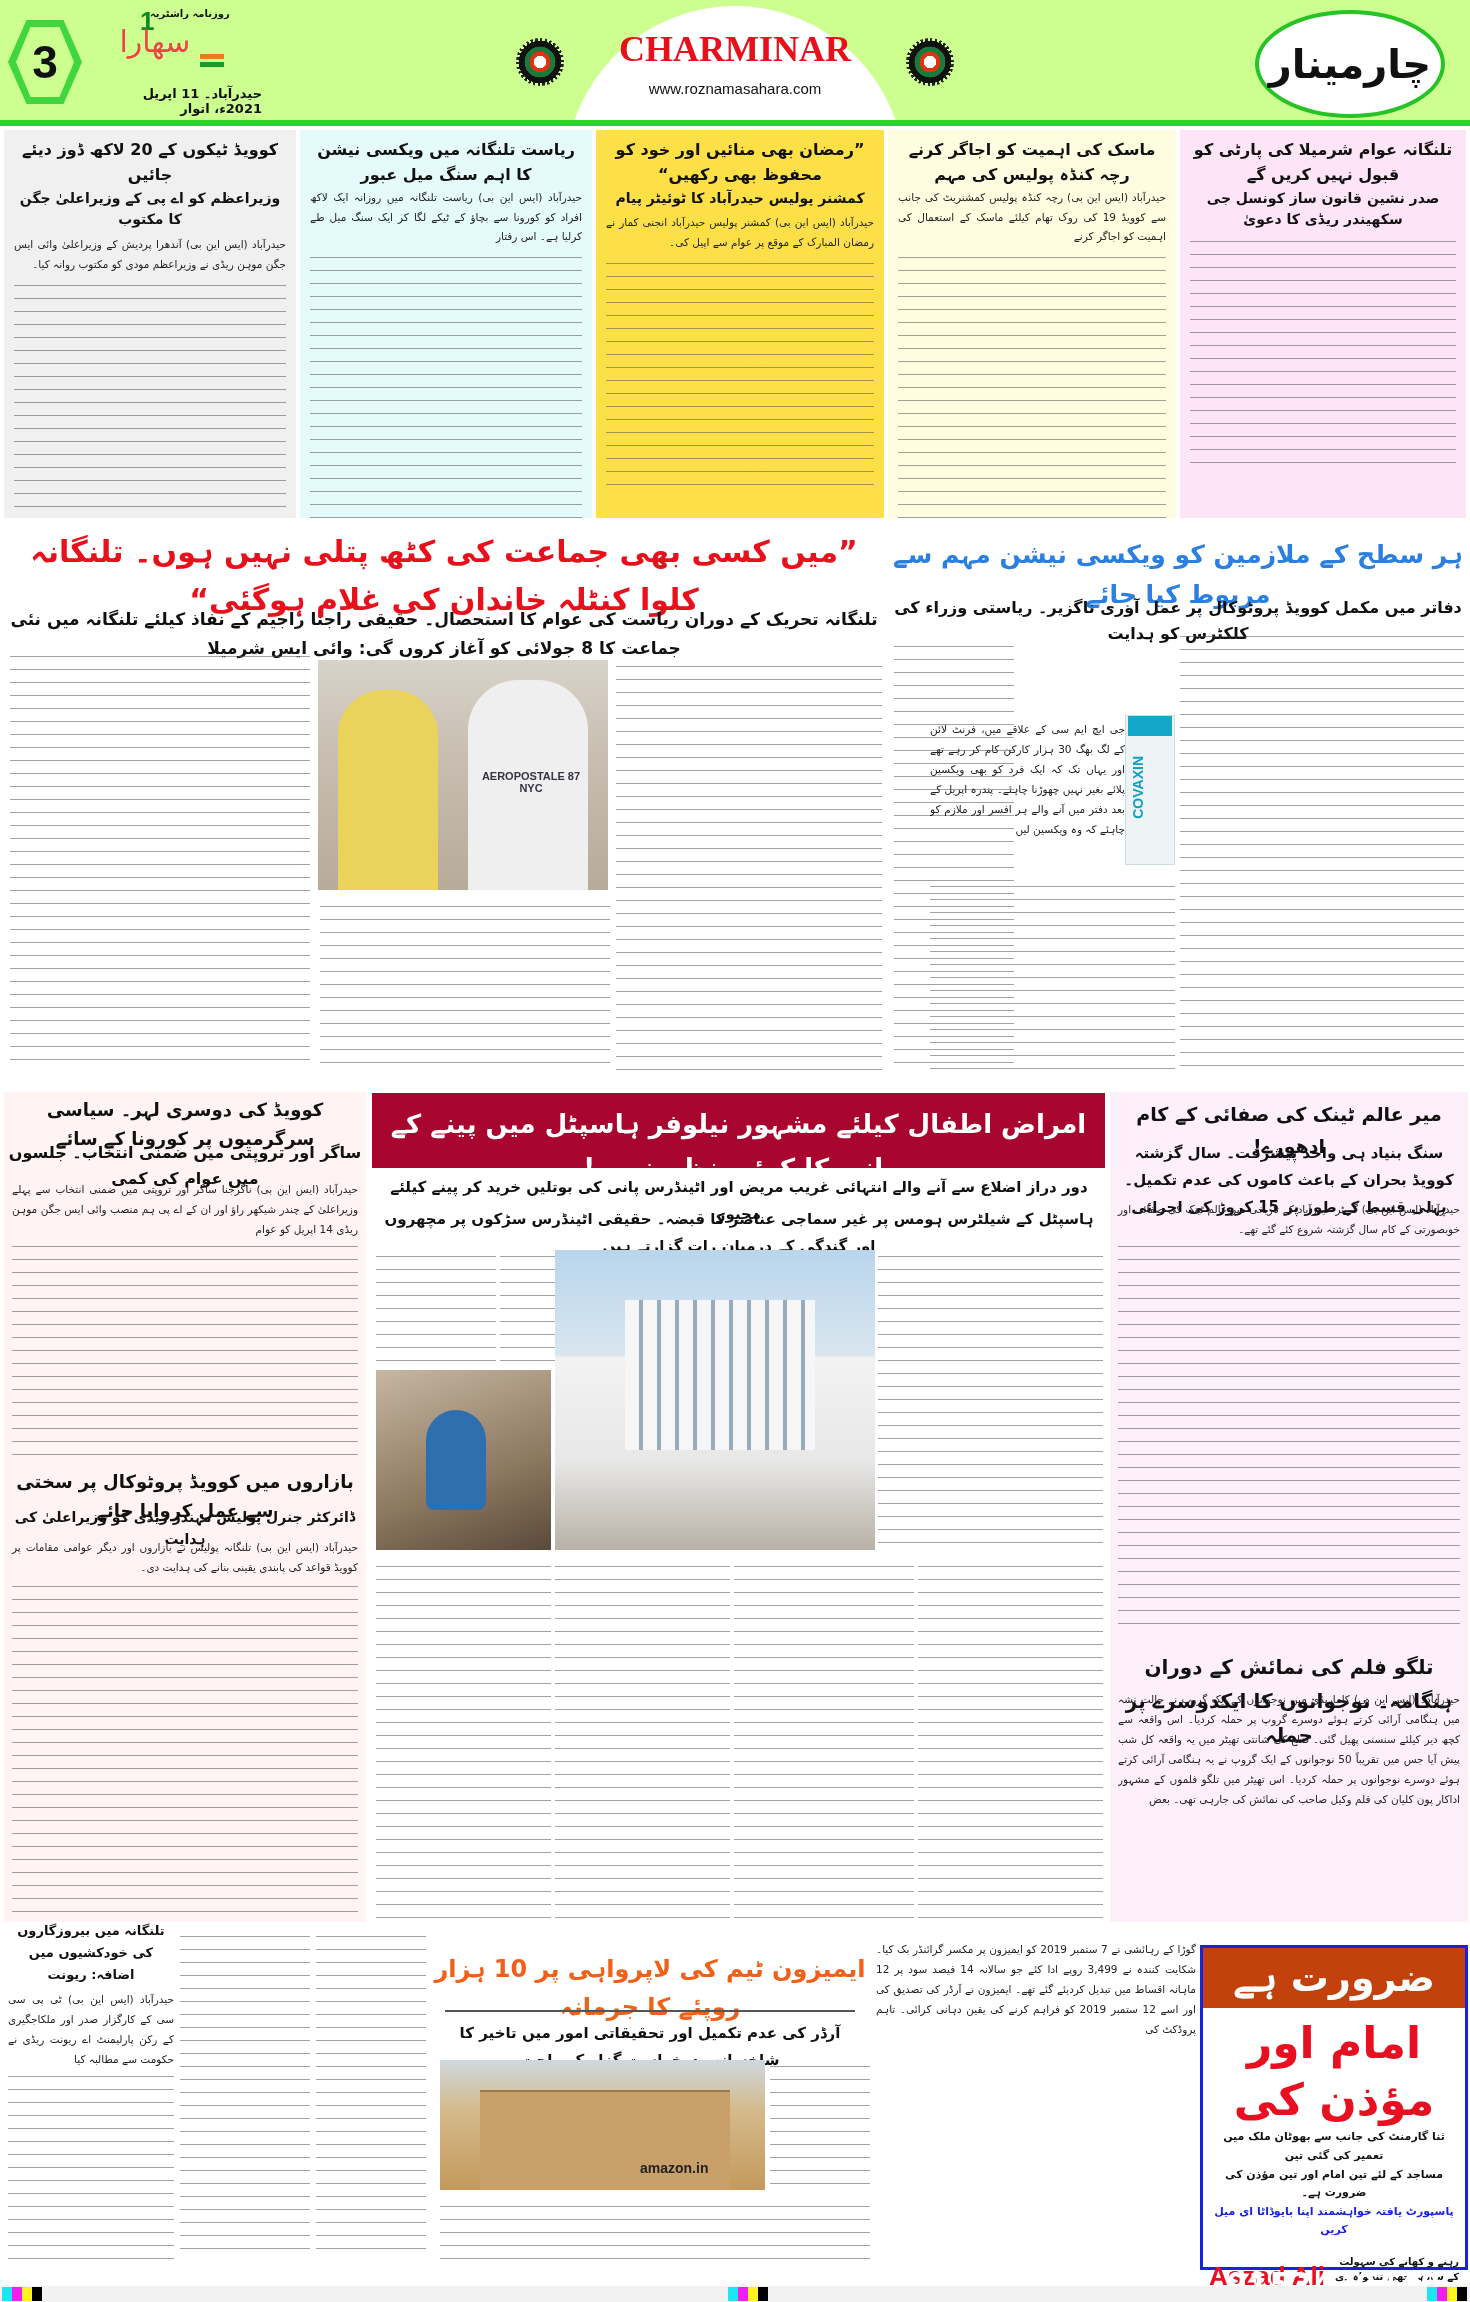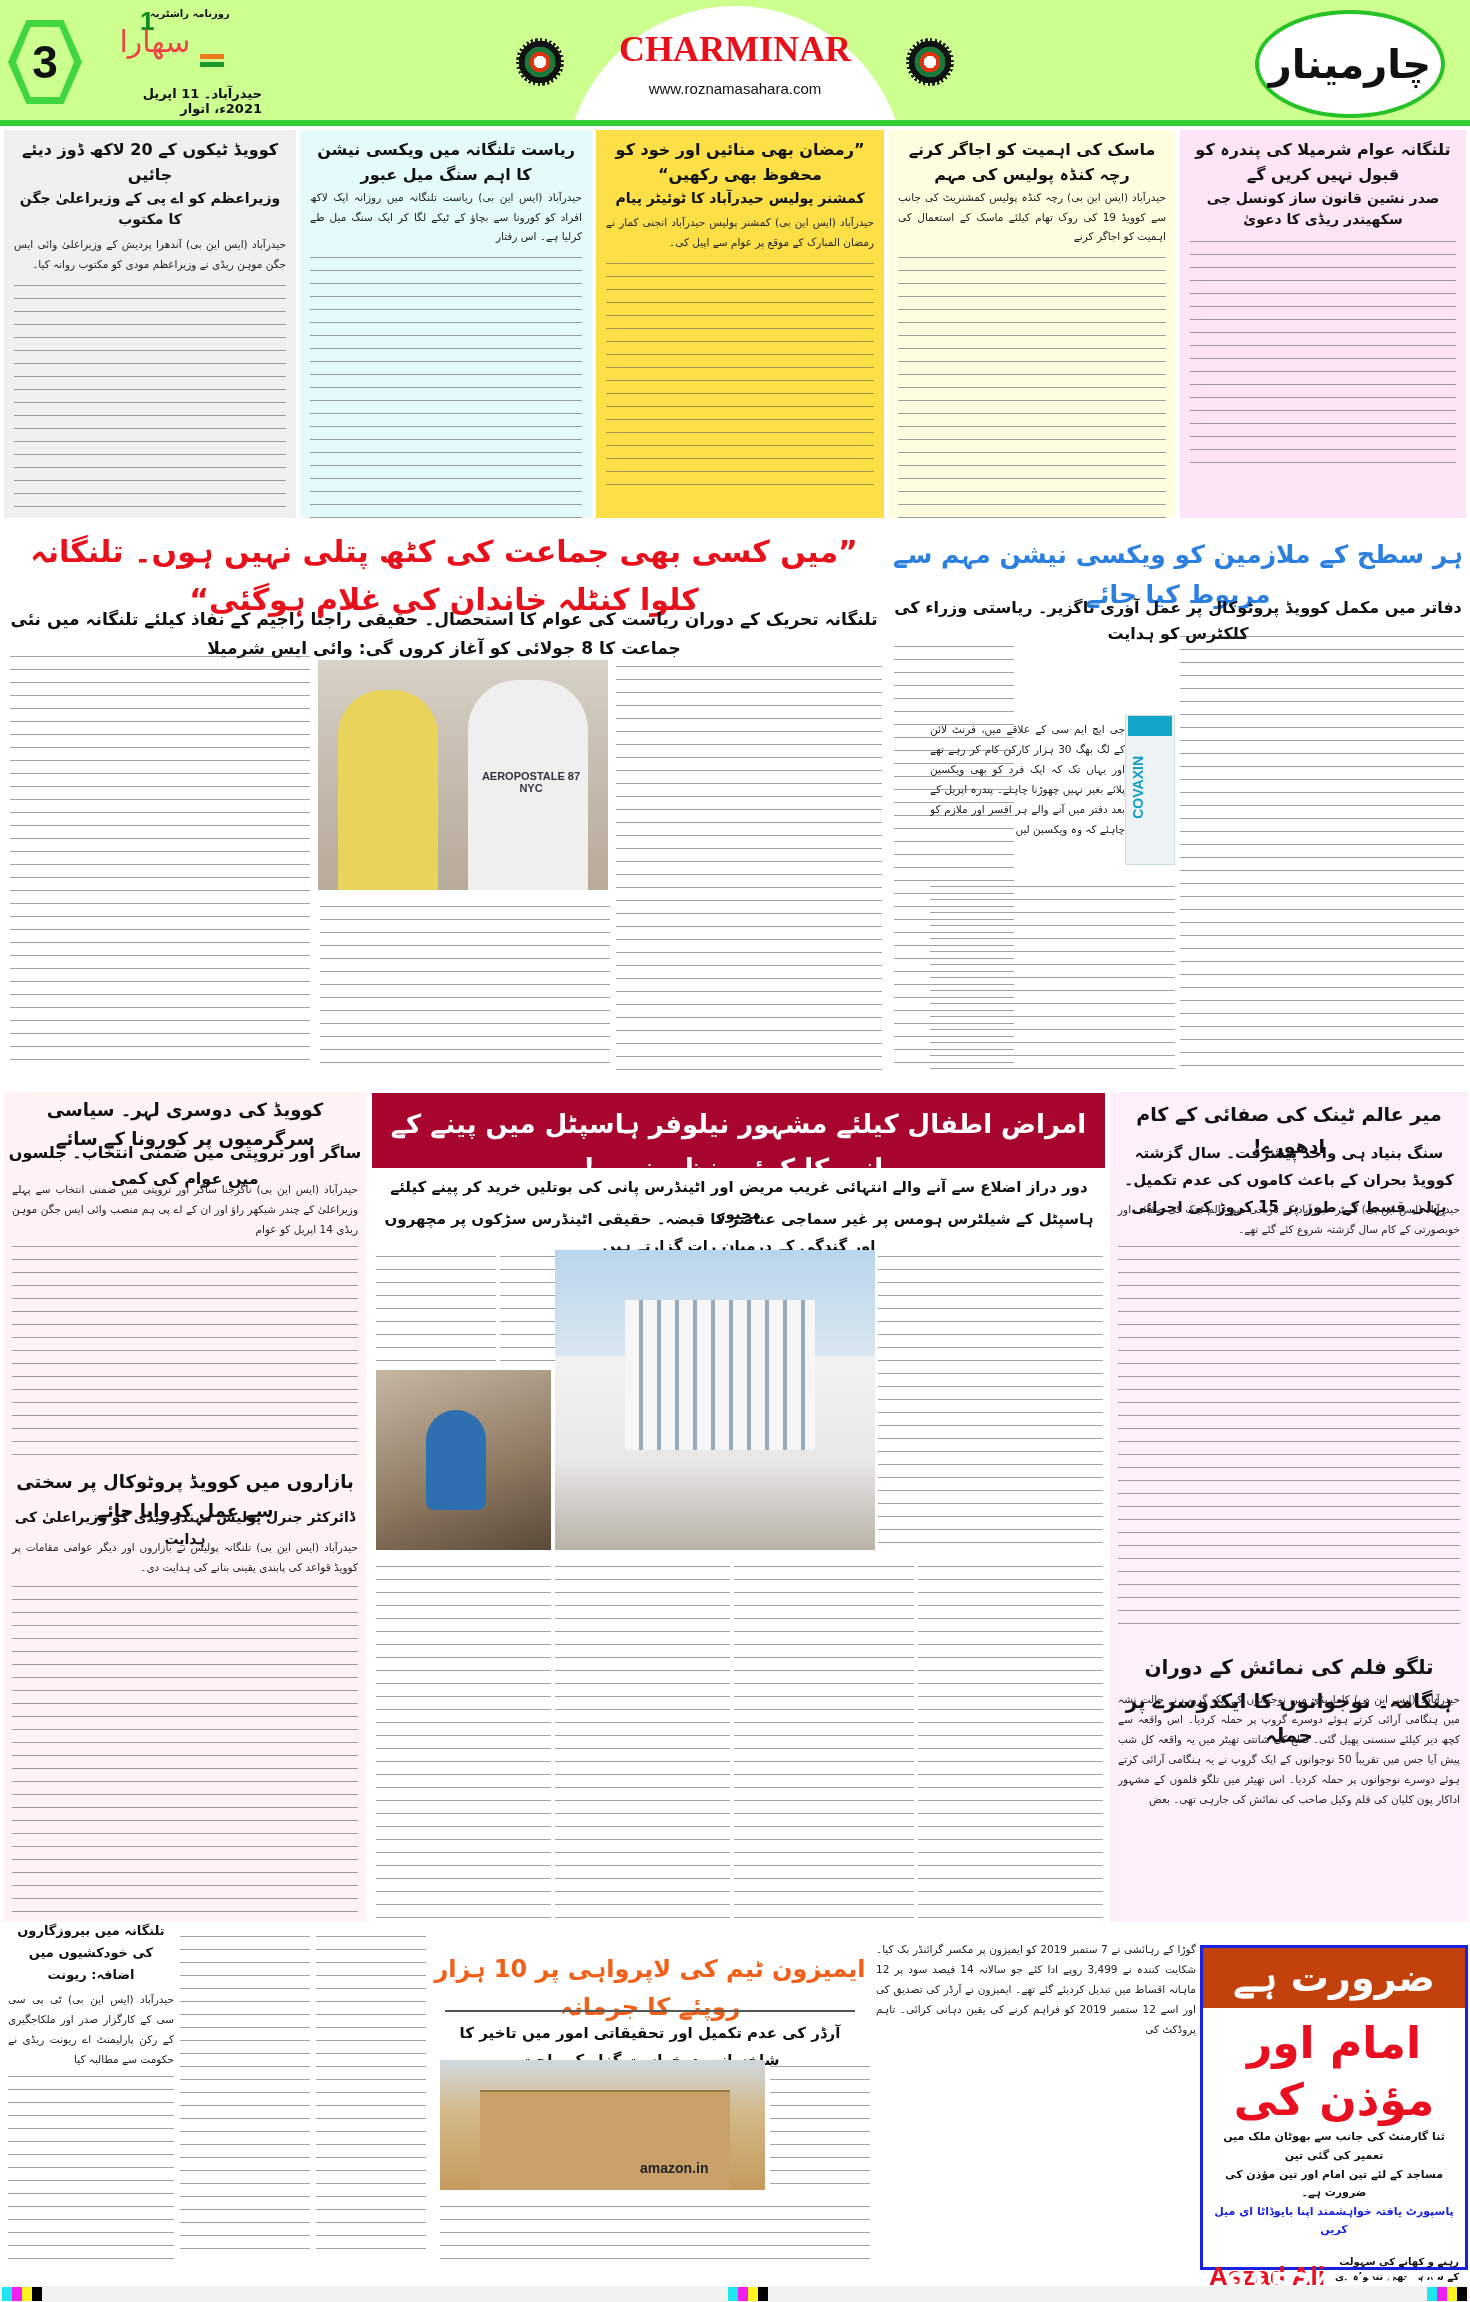--- a/index.html
+++ b/index.html
@@ -62,21 +62,21 @@
 <div class="abs brand-title">CHARMINAR</div>
 <div class="abs brand-url">www.roznamasahara.com</div>
 
 <div class="abs charminar-oval">
   <span class="urdu">چارمینار</span>
 </div>
 
 <div class="abs rule-green"></div>
 
 <div class="abs col urdu" style="left:1180px;width:286px;background:#fde5f7">
-  <h2>تلنگانہ عوام شرمیلا کی پندرہ کو قبول نہیں کریں گے</h2>
+  <h2>تلنگانہ عوام شرمیلا کی پارٹی کو قبول نہیں کریں گے</h2>
   <h3>صدر نشین قانون ساز کونسل جی سکھیندر ریڈی کا دعویٰ</h3>
   <div class="lines" style="height:230px;margin-top:4px"></div>
 </div>
 <div class="abs col urdu" style="left:888px;width:288px;background:#fffde0">
   <h2>ماسک کی اہمیت کو اجاگر کرنے رچہ کنڈہ پولیس کی مہم</h2>
   <p class="body-text">حیدرآباد (ایس این بی) رچہ کنڈہ پولیس کمشنریٹ کی جانب سے کوویڈ 19 کی روک تھام کیلئے ماسک کے استعمال کی اہمیت کو اجاگر کرنے</p>
   <div class="lines" style="height:270px;margin-top:4px"></div>
 </div>
 <div class="abs col urdu" style="left:596px;width:288px;background:#fde047">
   <h2>”رمضان بھی منائیں اور خود کو محفوظ بھی رکھیں“</h2>

